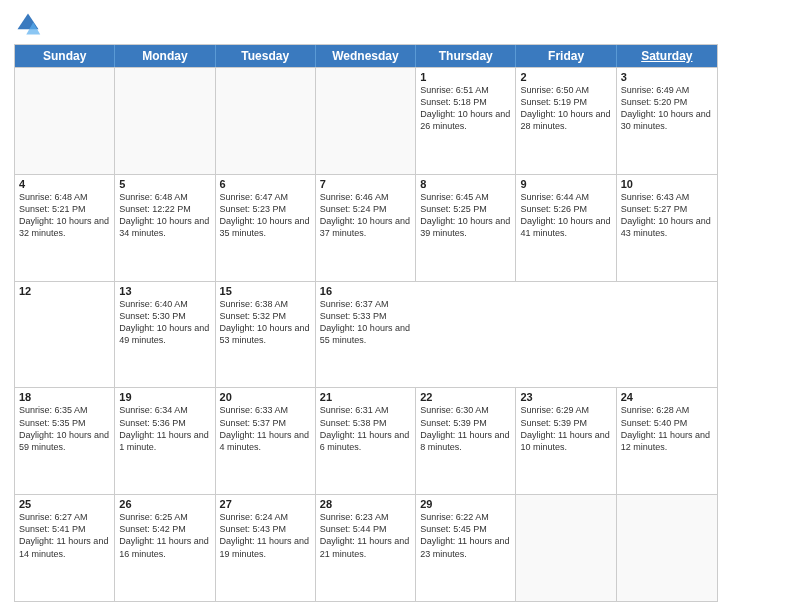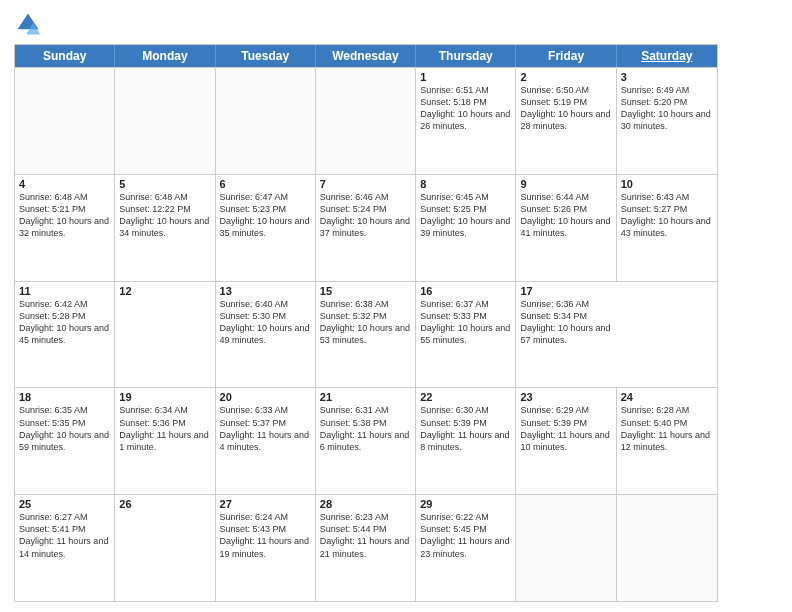--- a/index.html
+++ b/index.html
@@ -208,52 +208,40 @@
           </div>
           <div class="cal-cell">
             <div class="day-num">10</div>
             <div class="cell-detail">Sunrise: 6:43 AM
 Sunset: 5:27 PM
 Daylight: 10 hours and 43 minutes.</div>
           </div>
         </div>
         <div class="cal-row">
           <div class="cal-cell">
-            <div class="day-num">11</div>
-            <div class="cell-detail">Sunrise: 6:42 AM
-Sunset: 5:28 PM
-Daylight: 10 hours and 45 minutes.</div>
-          </div>
-          <div class="cal-cell">
             <div class="day-num">12</div>
           </div>
           <div class="cal-cell">
             <div class="day-num">13</div>
             <div class="cell-detail">Sunrise: 6:40 AM
 Sunset: 5:30 PM
 Daylight: 10 hours and 49 minutes.</div>
           </div>
           <div class="cal-cell">
             <div class="day-num">15</div>
             <div class="cell-detail">Sunrise: 6:38 AM
 Sunset: 5:32 PM
 Daylight: 10 hours and 53 minutes.</div>
           </div>
           <div class="cal-cell">
             <div class="day-num">16</div>
             <div class="cell-detail">Sunrise: 6:37 AM
 Sunset: 5:33 PM
 Daylight: 10 hours and 55 minutes.</div>
           </div>
-          <div class="cal-cell">
-            <div class="day-num">17</div>
-            <div class="cell-detail">Sunrise: 6:36 AM
-Sunset: 5:34 PM
-Daylight: 10 hours and 57 minutes.</div>
-          </div>
         </div>
         <div class="cal-row">
           <div class="cal-cell">
             <div class="day-num">18</div>
             <div class="cell-detail">Sunrise: 6:35 AM
 Sunset: 5:35 PM
 Daylight: 10 hours and 59 minutes.</div>
           </div>
           <div class="cal-cell">
             <div class="day-num">19</div>
@@ -294,20 +282,23 @@
         </div>
         <div class="cal-row">
           <div class="cal-cell">
             <div class="day-num">25</div>
             <div class="cell-detail">Sunrise: 6:27 AM
 Sunset: 5:41 PM
 Daylight: 11 hours and 14 minutes.</div>
           </div>
           <div class="cal-cell">
             <div class="day-num">26</div>
+            <div class="cell-detail">Sunrise: 6:25 AM
+Sunset: 5:42 PM
+Daylight: 11 hours and 16 minutes.</div>
           </div>
           <div class="cal-cell">
             <div class="day-num">27</div>
             <div class="cell-detail">Sunrise: 6:24 AM
 Sunset: 5:43 PM
 Daylight: 11 hours and 19 minutes.</div>
           </div>
           <div class="cal-cell">
             <div class="day-num">28</div>
             <div class="cell-detail">Sunrise: 6:23 AM

